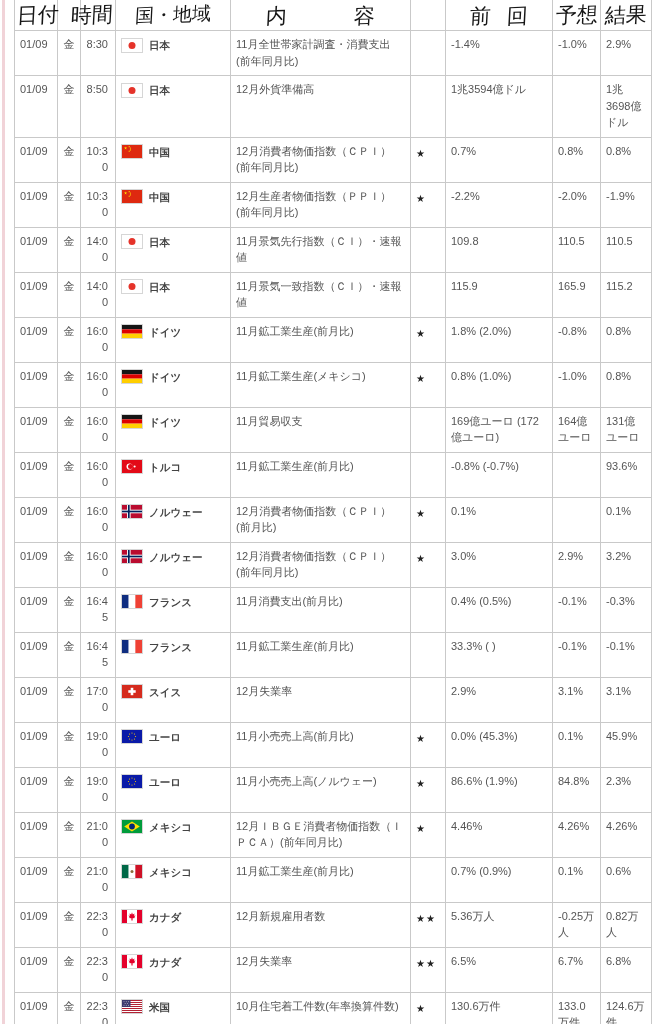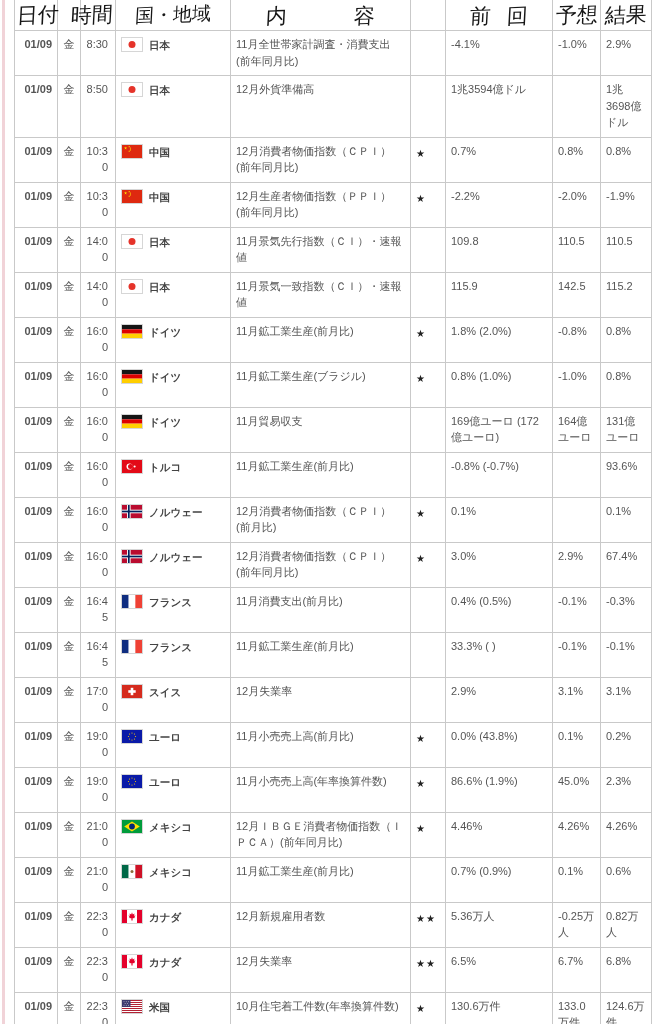--- a/index.html
+++ b/index.html
@@ -6,25 +6,25 @@
     font-family:"Liberation Sans","DejaVu Sans",sans-serif;}
   .edge-strip{position:absolute;left:2px;top:0;bottom:0;width:3px;background:#f1d3d8;}
   table.cal{border-collapse:collapse;table-layout:fixed;width:637px;margin-left:14px;}
   th,td{border:1px solid #c9c9c9;vertical-align:top;font-size:11px;color:#555;
     line-height:1.5;padding:5px 5px 6px;overflow-wrap:break-word;}
   thead th{border-top:none;height:30px;vertical-align:middle;padding:0 2px;background:#fff;font-weight:normal;}
   .hand{font-size:21px;color:#161616;display:inline-block;transform:rotate(-2deg) skewX(-5deg);
     white-space:nowrap;line-height:1;}
   .hand-sm{font-size:19px;}
   .spread-wrap{display:flex;justify-content:space-around;align-items:center;}
-  .c-date{text-align:right;font-weight:bold;}
+  .c-date{text-align:left;}
   .c-day{text-align:center;}
   .c-time{text-align:right;padding-right:7px;}
   .c-stars{font-size:10px;color:#222;letter-spacing:1px;padding-top:8px;white-space:nowrap;}
-  .country-wrap{display:flex;align-items:flex-start;}
+  .country-wrap{display:flex;align-items:center;}
   .flag{width:20px;height:13px;flex:0 0 20px;border:1px solid #d6d6d6;box-sizing:content-box;margin-top:1px;}
   .flag svg{display:block;}
   .country-label{font-weight:bold;font-size:10.5px;color:#444;margin-left:6px;margin-top:2px;}
 </style>
 </head>
 <body>
 
 <div class="edge-strip"></div>
 
 <table class="cal">
@@ -73,21 +73,21 @@
               <svg viewBox="0 0 20 13" width="20" height="13">
                 <rect width="20" height="13" fill="#fff"></rect>
                 <circle cx="10" cy="6.5" r="3.5" fill="#e5332a"></circle>
               </svg>
             </span>
             <span class="country-label">日本</span>
           </div>
         </td>
         <td>11月全世帯家計調査・消費支出(前年同月比)</td>
         <td class="c-stars"></td>
-        <td>-4.1%</td>
+        <td>-1.4%</td>
         <td>-1.0%</td>
         <td>2.9%</td>
       </tr>
       <tr>
         <td class="c-date">01/09</td>
         <td class="c-day">金</td>
         <td class="c-time">8:50</td>
         <td>
           <div class="country-wrap">
             <span class="flag">
@@ -187,21 +187,21 @@
                 <rect width="20" height="13" fill="#fff"></rect>
                 <circle cx="10" cy="6.5" r="3.5" fill="#e5332a"></circle>
               </svg>
             </span>
             <span class="country-label">日本</span>
           </div>
         </td>
         <td>11月景気一致指数（ＣＩ）・速報値</td>
         <td class="c-stars"></td>
         <td>115.9</td>
-        <td>142.5</td>
+        <td>165.9</td>
         <td>115.2</td>
       </tr>
       <tr>
         <td class="c-date">01/09</td>
         <td class="c-day">金</td>
         <td class="c-time">16:00</td>
         <td>
           <div class="country-wrap">
             <span class="flag">
               <svg viewBox="0 0 20 13" width="20" height="13">
@@ -228,21 +228,21 @@
             <span class="flag">
               <svg viewBox="0 0 20 13" width="20" height="13">
                 <rect width="20" height="4.33" fill="#151515"></rect>
                 <rect y="4.33" width="20" height="4.33" fill="#dd0000"></rect>
                 <rect y="8.66" width="20" height="4.34" fill="#ffce00"></rect>
               </svg>
             </span>
             <span class="country-label">ドイツ</span>
           </div>
         </td>
-        <td>11月鉱工業生産(ブラジル)</td>
+        <td>11月鉱工業生産(メキシコ)</td>
         <td class="c-stars">★</td>
         <td>0.8% (1.0%)</td>
         <td>-1.0%</td>
         <td>0.8%</td>
       </tr>
       <tr>
         <td class="c-date">01/09</td>
         <td class="c-day">金</td>
         <td class="c-time">16:00</td>
         <td>
@@ -325,21 +325,21 @@
                 <rect y="5.65" width="20" height="1.7" fill="#00205b"></rect>
               </svg>
             </span>
             <span class="country-label">ノルウェー</span>
           </div>
         </td>
         <td>12月消費者物価指数（ＣＰＩ）(前年同月比)</td>
         <td class="c-stars">★</td>
         <td>3.0%</td>
         <td>2.9%</td>
-        <td>67.4%</td>
+        <td>3.2%</td>
       </tr>
       <tr>
         <td class="c-date">01/09</td>
         <td class="c-day">金</td>
         <td class="c-time">16:45</td>
         <td>
           <div class="country-wrap">
             <span class="flag">
               <svg viewBox="0 0 20 13" width="20" height="13">
                 <rect width="6.67" height="13" fill="#0f2d80"></rect>
@@ -417,23 +417,23 @@
                 <circle cx="7.5" cy="4" r=".6" fill="#fc0"></circle>
                 <circle cx="10" cy="3" r=".6" fill="#fc0"></circle>
                 <circle cx="12.5" cy="4" r=".6" fill="#fc0"></circle>
               </svg>
             </span>
             <span class="country-label">ユーロ</span>
           </div>
         </td>
         <td>11月小売売上高(前月比)</td>
         <td class="c-stars">★</td>
-        <td>0.0% (43.8%)</td>
+        <td>0.0% (45.3%)</td>
         <td>0.1%</td>
-        <td>0.2%</td>
+        <td>45.9%</td>
       </tr>
       <tr>
         <td class="c-date">01/09</td>
         <td class="c-day">金</td>
         <td class="c-time">19:00</td>
         <td>
           <div class="country-wrap">
             <span class="flag">
               <svg viewBox="0 0 20 13" width="20" height="13">
                 <rect width="20" height="13" fill="#0a1aa8"></rect>
@@ -443,24 +443,24 @@
                 <circle cx="7.5" cy="9" r=".6" fill="#fc0"></circle>
                 <circle cx="6.5" cy="6.5" r=".6" fill="#fc0"></circle>
                 <circle cx="7.5" cy="4" r=".6" fill="#fc0"></circle>
                 <circle cx="10" cy="3" r=".6" fill="#fc0"></circle>
                 <circle cx="12.5" cy="4" r=".6" fill="#fc0"></circle>
               </svg>
             </span>
             <span class="country-label">ユーロ</span>
           </div>
         </td>
-        <td>11月小売売上高(年率換算件数)</td>
+        <td>11月小売売上高(ノルウェー)</td>
         <td class="c-stars">★</td>
         <td>86.6% (1.9%)</td>
-        <td>45.0%</td>
+        <td>84.8%</td>
         <td>2.3%</td>
       </tr>
       <tr>
         <td class="c-date">01/09</td>
         <td class="c-day">金</td>
         <td class="c-time">21:00</td>
         <td>
           <div class="country-wrap">
             <span class="flag">
               <svg viewBox="0 0 20 13" width="20" height="13">

